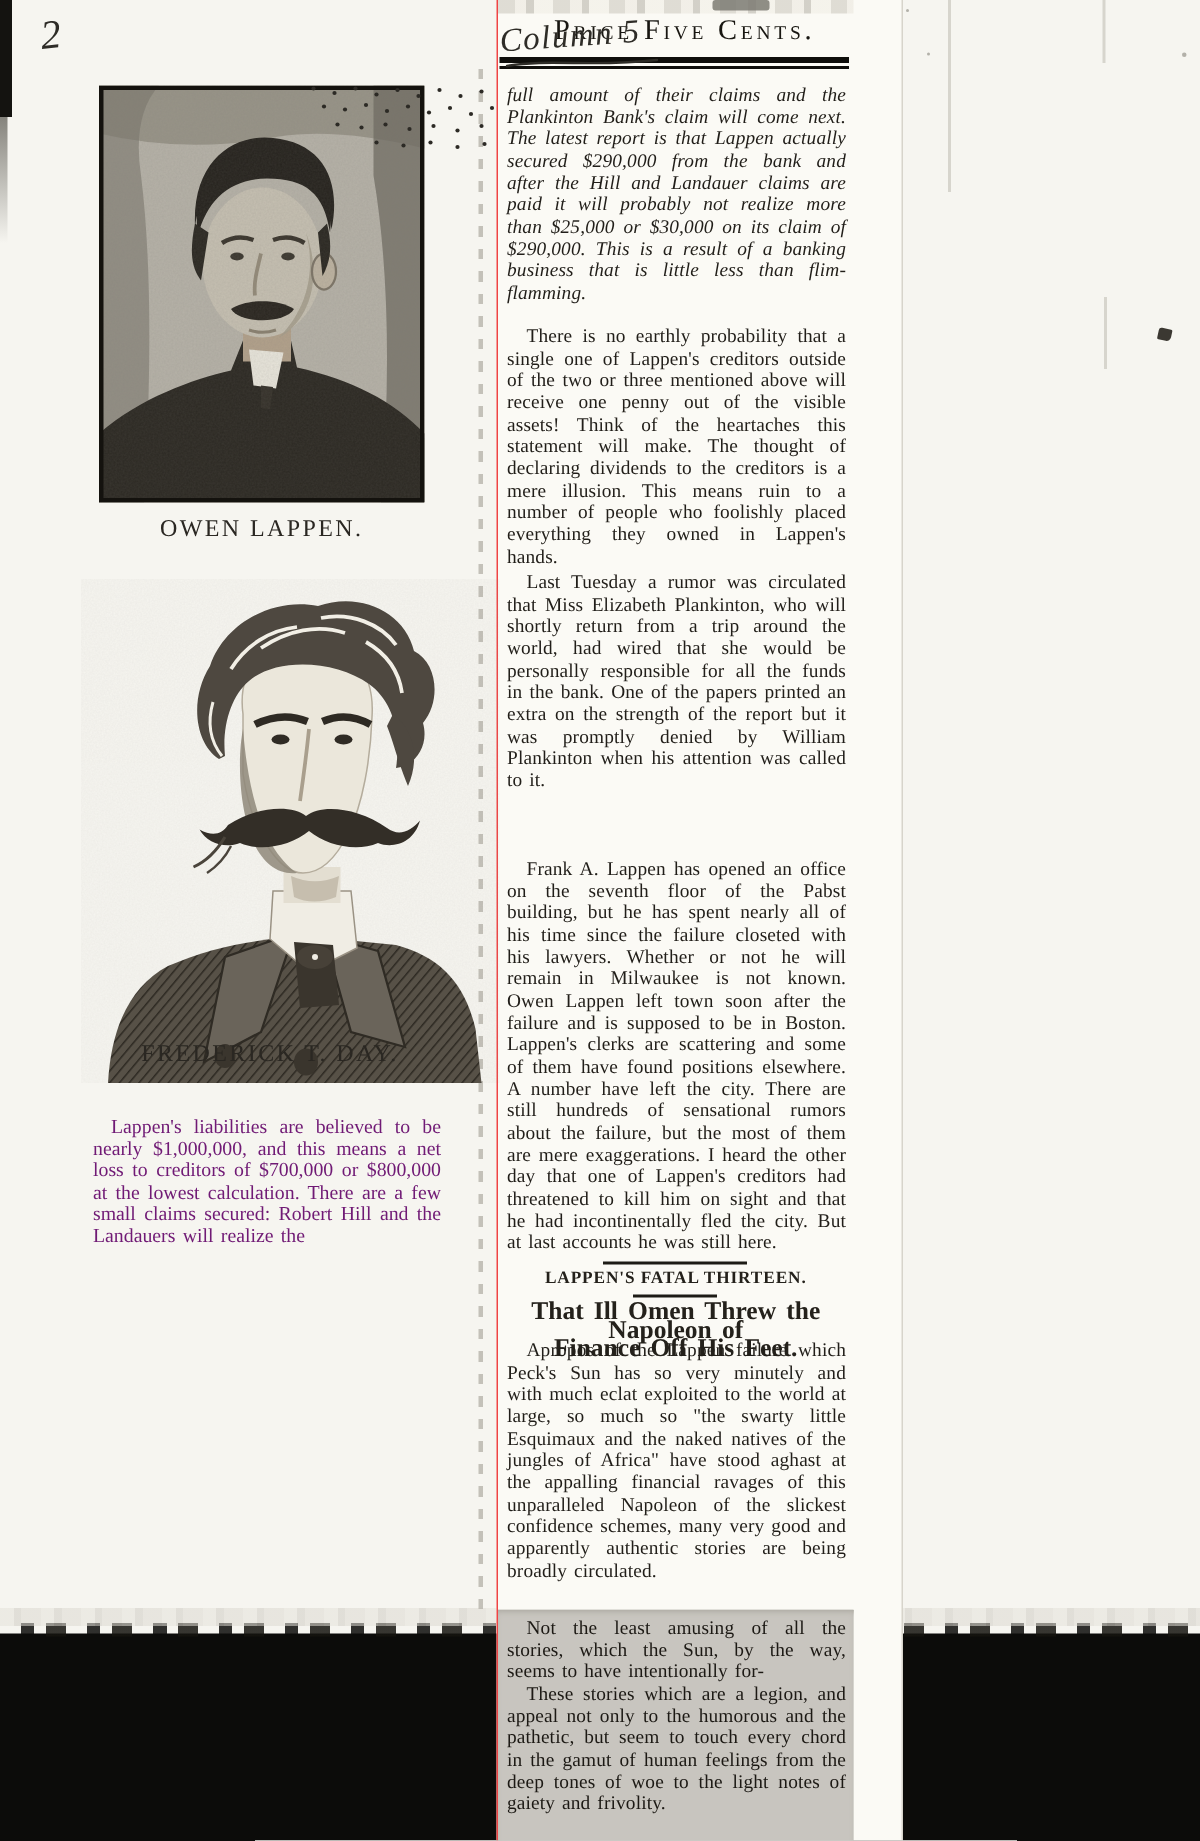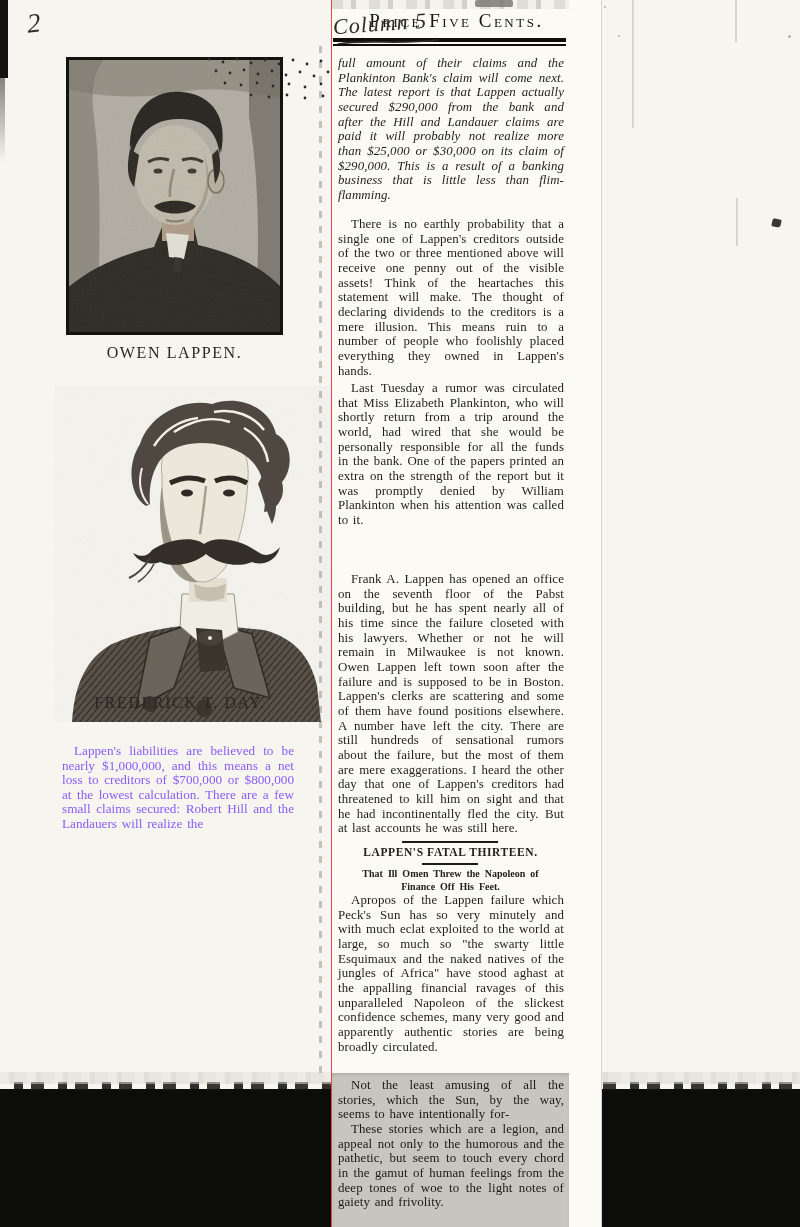--- a/index.html
+++ b/index.html
@@ -41,35 +41,35 @@
   .bodytext{position:absolute;left:6px;width:226px;font-size:12.9px;line-height:14.65px;
     text-align:justify;color:#211e19;letter-spacing:.1px;word-spacing:.1em;}
   .ind{text-indent:13px;}
   .p1{top:56px;font-style:italic;} .p2{top:217px;} .p3{top:381px;} .p4{top:572px;}
   .p5{top:893px;}
   .rule-c{position:absolute;left:70px;top:841px;width:96px;height:2px;background:#1d1b16;}
   .rule-d{position:absolute;left:90px;top:863px;width:56px;height:2px;background:#1d1b16;}
   .sect-head{position:absolute;left:0;top:846px;width:237px;text-align:center;
     font-weight:bold;font-size:11.5px;letter-spacing:.6px;color:#24211b;font-family:Liberation Serif, serif;}
   .sect-subhead{position:absolute;left:0;top:868px;width:237px;text-align:center;
-    font-weight:bold;font-size:10px;line-height:12.5px;color:#24211b;word-spacing:2.5px;}
+    font-weight:bold;font-size:17px;line-height:12.5px;color:#24211b;word-spacing:2.5px;}
   .gray-zone{position:absolute;left:0;top:1073px;width:237px;height:154px;background:#c8c5bf;
     box-shadow:inset 0 3px 4px -2px #a7a49c;}
   .gray-zone .gp{margin:5px 5px 0 6px;font-size:12.9px;line-height:14.65px;text-align:justify;
     color:#1c1914;letter-spacing:.1px;word-spacing:.1em;text-indent:13px;}
   .gray-zone .gp + .gp{margin-top:0;}
   
   .photo1{position:absolute;left:66px;top:57px;z-index:4;}
   .dots-svg{position:absolute;left:203px;top:55px;z-index:5;}
   .photo2{position:absolute;left:54px;top:386px;z-index:4;}
   .caption{position:absolute;text-align:center;font-size:16px;letter-spacing:1.6px;color:#2a2722;z-index:4;}
   .cap1{left:66px;top:344px;width:217px;}
   .cap2{left:60px;top:694px;width:240px;}
   .leftpara{position:absolute;left:62px;top:744px;width:232px;font-size:13.2px;line-height:14.5px;
-    text-align:justify;color:#8b5cf6;text-indent:12px;word-spacing:.12em;z-index:4;}
+    text-align:justify;color:#701a75;text-indent:12px;word-spacing:.12em;z-index:4;}
 </style>
 </head>
 <body>
 
 <div class="black-bottom"></div>
 <div class="black-ragged"></div>
 <div class="bottom-speckle"></div>
 <div class="left-edge-strip"></div>
 <div class="left-edge-fade"></div>
 

